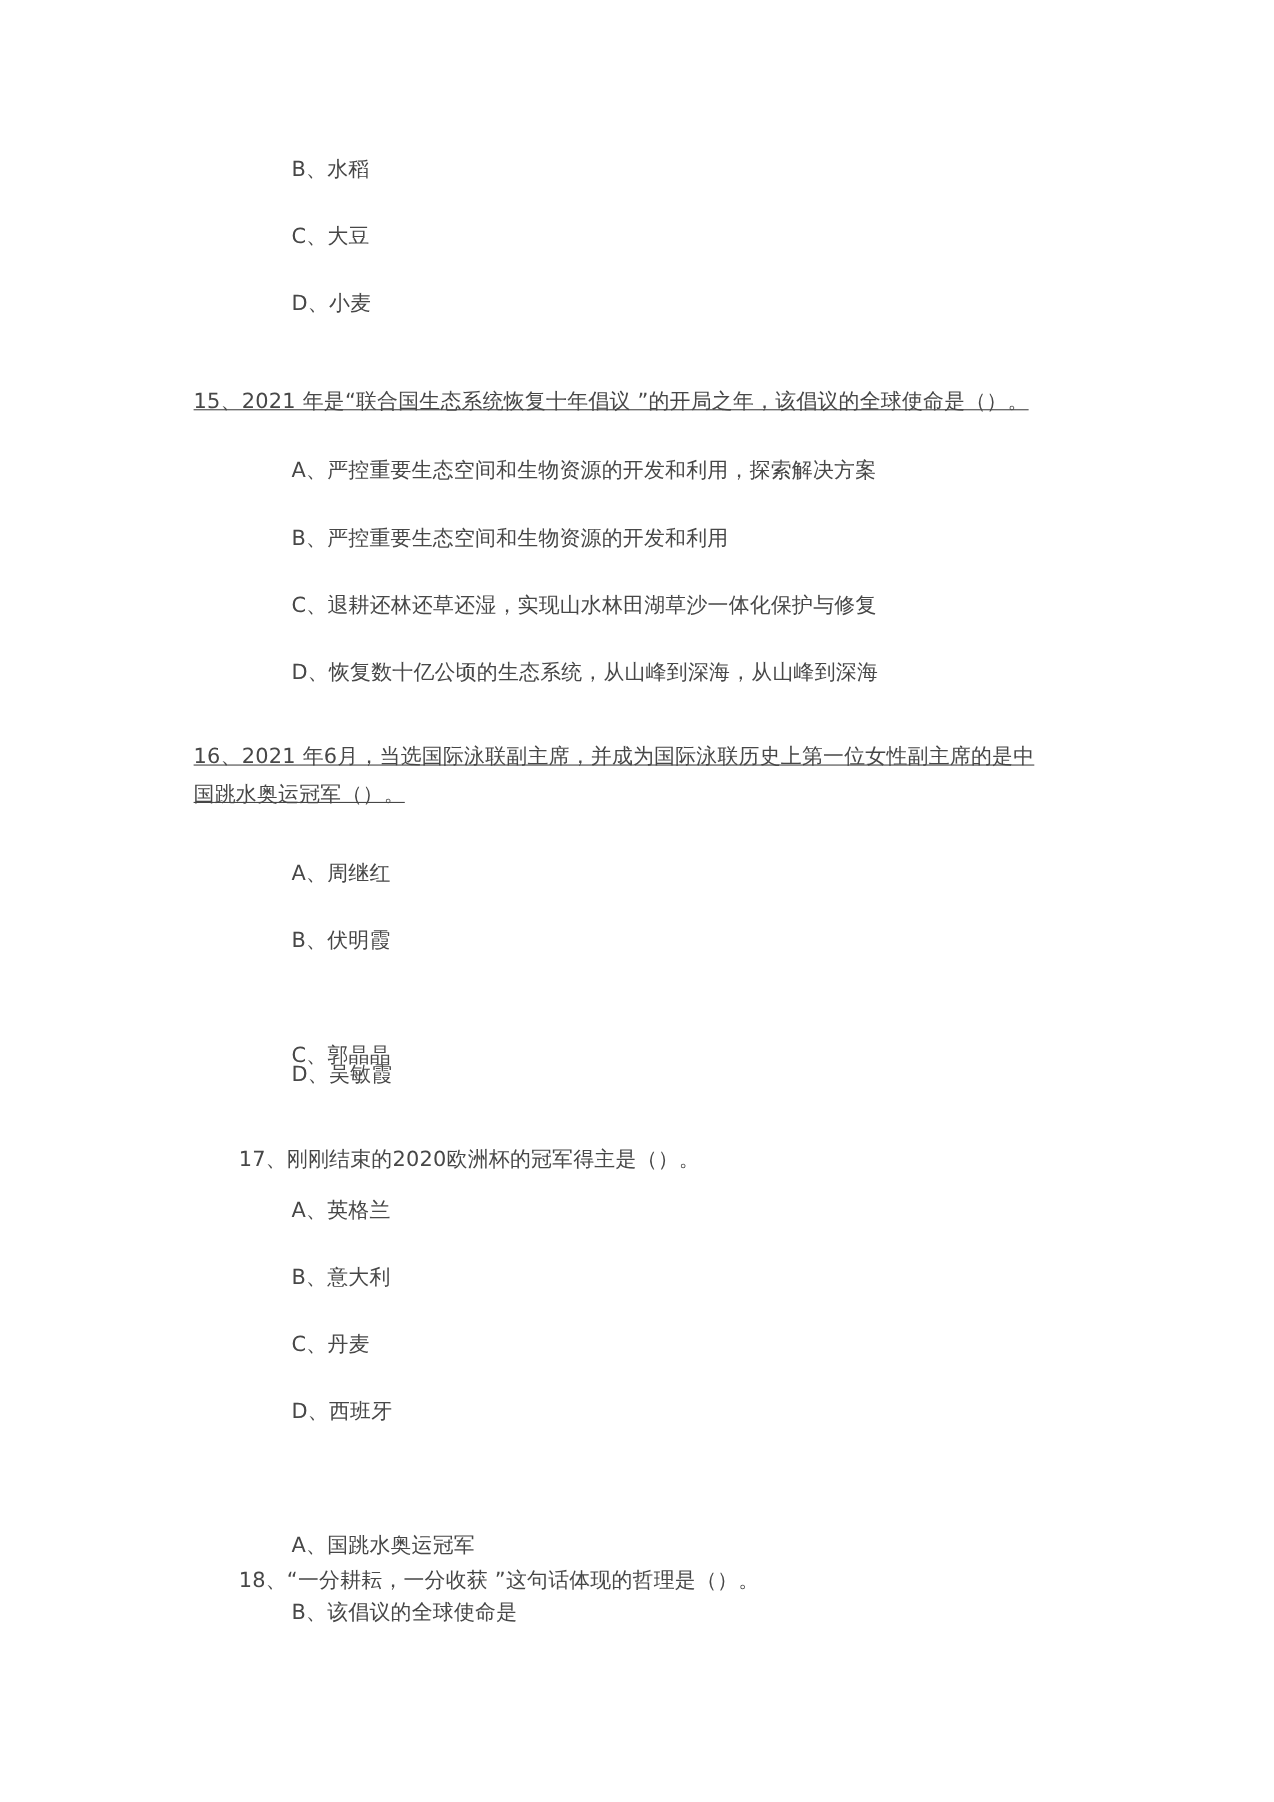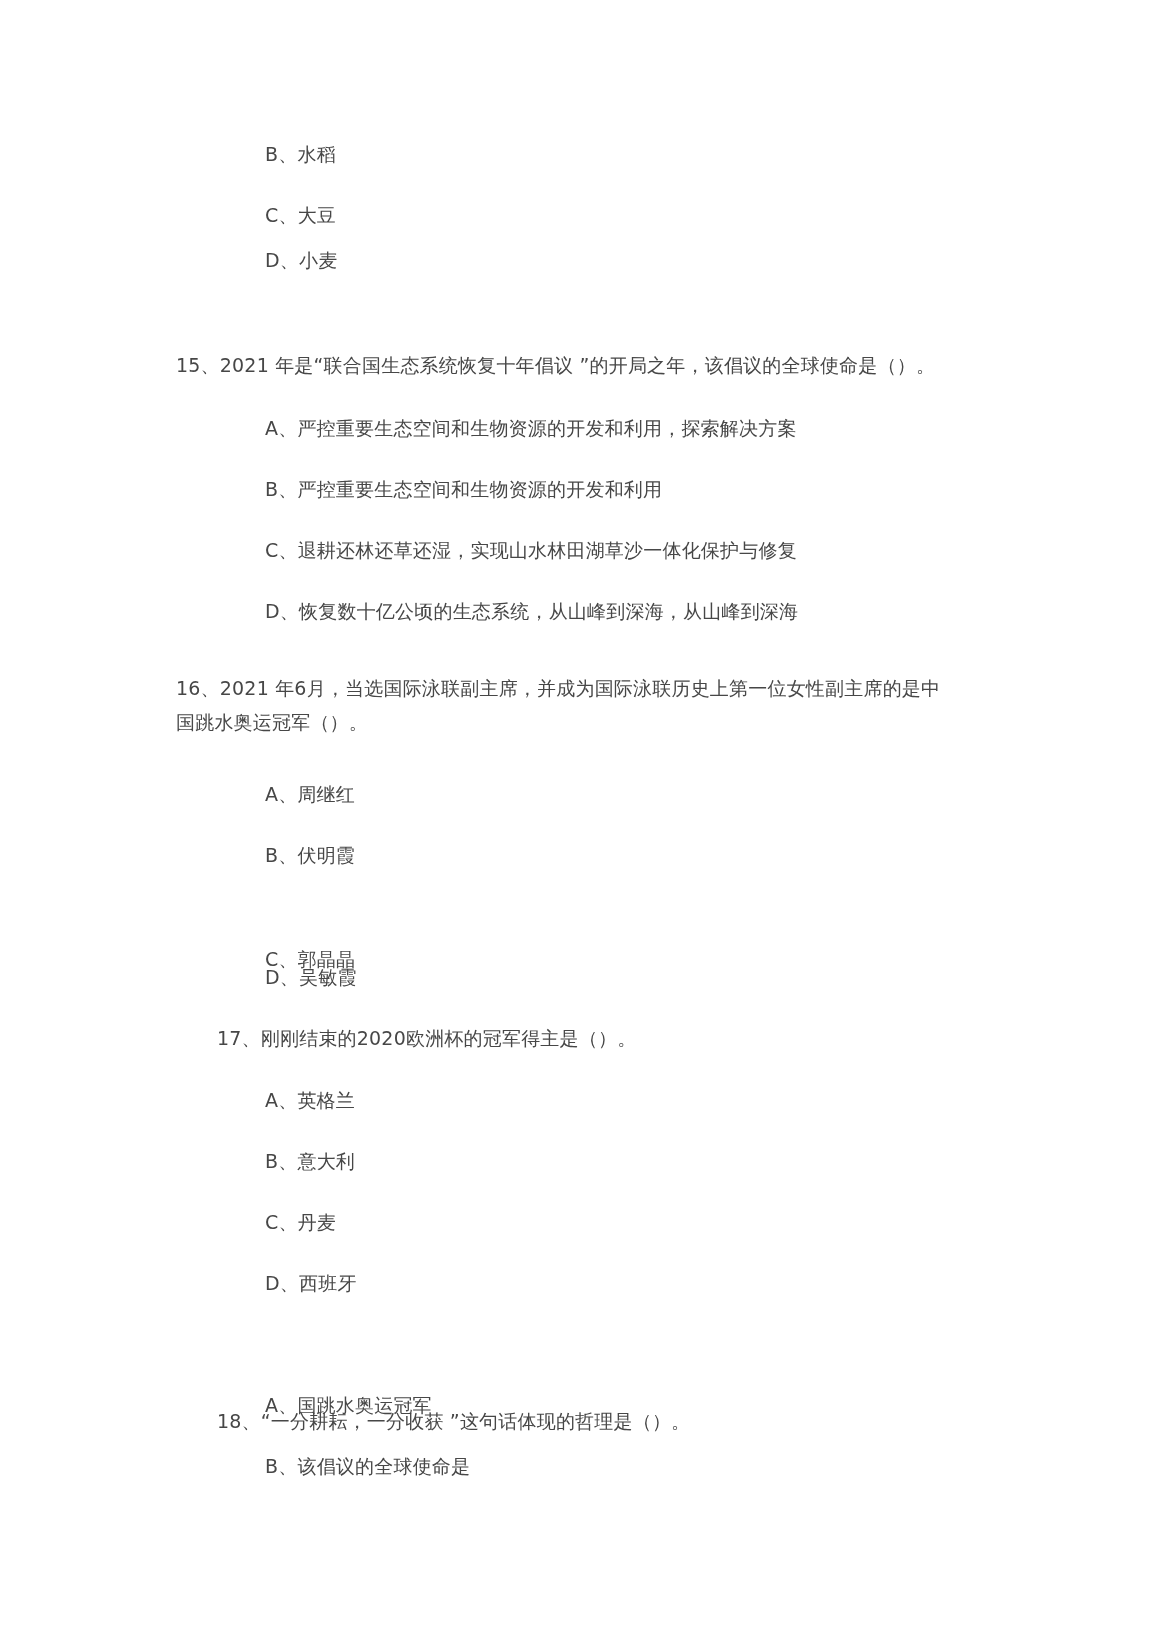--- a/index.html
+++ b/index.html
@@ -15,32 +15,32 @@
       font-family: "DejaVu Sans", "Liberation Sans", sans-serif;
       color: #474747;
     }
     .line {
       position: absolute;
       font-size: 19px;
       line-height: 34px;
       white-space: nowrap;
       letter-spacing: 0.2px;
     }
-    .q { left: 176px; }
-    .q-indent { left: 217px; }
+    .q { left: 176px; text-decoration: underline; }
+    .q-indent { left: 217px; margin-top: 16px; }
     .opt { left: 217px; margin-left: 48px; }
   </style>
 </head>
 <body>
 
 <div>
 
   <div class="line opt" style="top:137px">B、水稻</div>
   <div class="line opt" style="top:198px">C、大豆</div>
-  <div class="line opt" style="top:243px">D、小麦</div>
+  <div class="line opt" style="top:259px">D、小麦</div>
 
   <div class="line q" style="top:348px">15、2021 年是“联合国生态系统恢复十年倡议 ”的开局之年，该倡议的全球使命是（）。</div>
   <div class="line opt" style="top:411px">A、严控重要生态空间和生物资源的开发和利用，探索解决方案</div>
   <div class="line opt" style="top:472px">B、严控重要生态空间和生物资源的开发和利用</div>
   <div class="line opt" style="top:533px">C、退耕还林还草还湿，实现山水林田湖草沙一体化保护与修复</div>
   <div class="line opt" style="top:594px">D、恢复数十亿公顷的生态系统，从山峰到深海，从山峰到深海</div>
 
   <div class="line q" style="top:671px">16、2021 年6月，当选国际泳联副主席，并成为国际泳联历史上第一位女性副主席的是中</div>
   <div class="line q" style="top:705px">国跳水奥运冠军（）。</div>
   <div class="line opt" style="top:777px">A、周继红</div>

